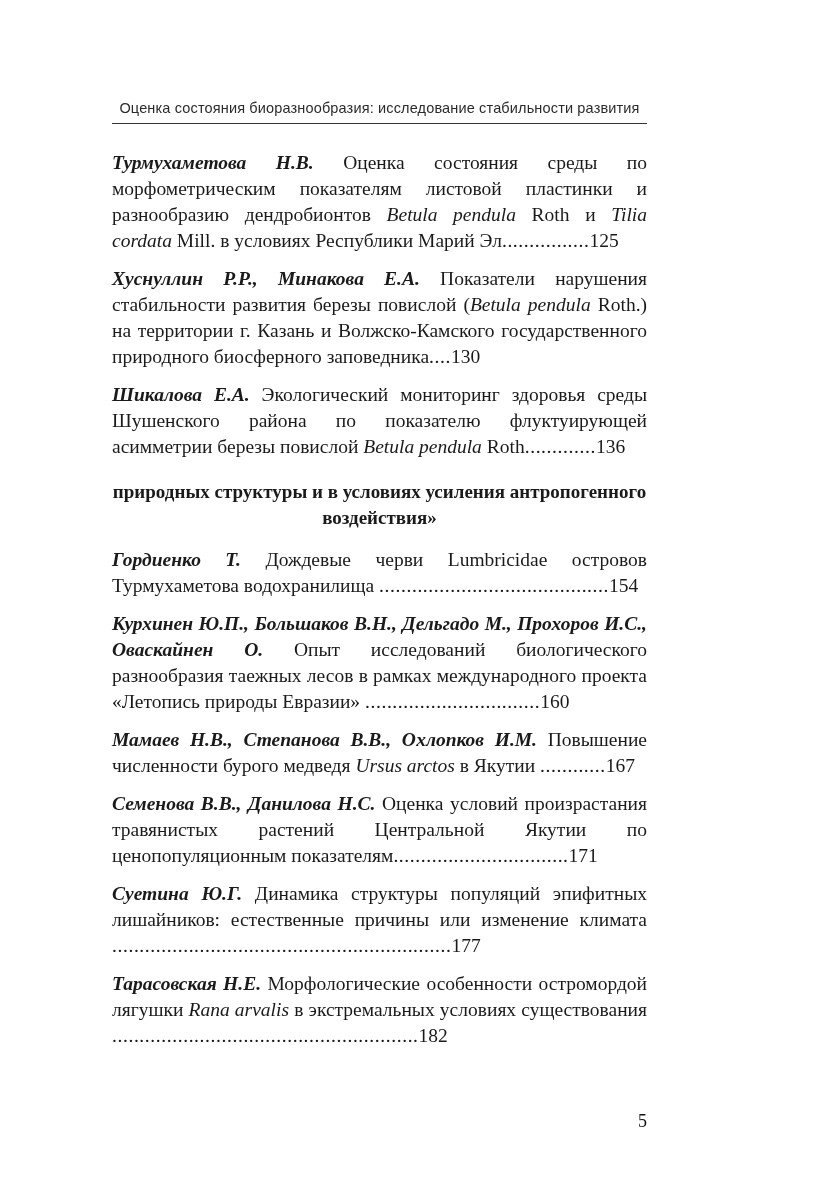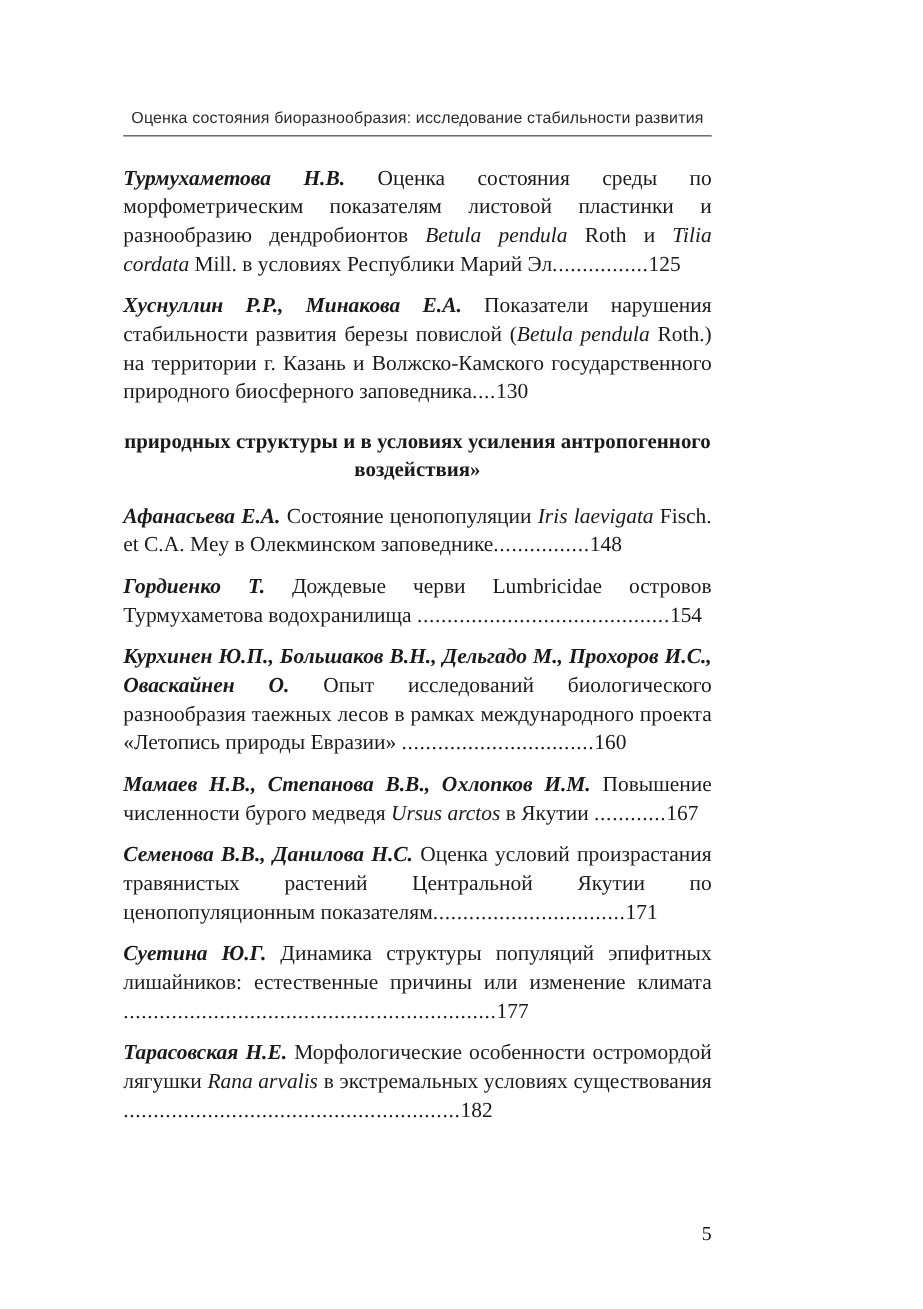--- a/index.html
+++ b/index.html
@@ -84,30 +84,30 @@
   <div class="toc">
 
     <div class="entry">
       <span class="authors">Турмухаметова Н.В.</span><span> Оценка состояния среды по морфометрическим показателям листовой пластинки и разнообразию дендробионтов </span><span class="it">Betula pendula</span><span> Roth и </span><span class="it">Tilia cordata</span><span> Mill. в условиях Республики Марий Эл</span><span class="leader">................</span><span class="pg">125</span>
     </div>
 
     <div class="entry">
       <span class="authors">Хуснуллин Р.Р., Минакова Е.А.</span><span> Показатели нарушения стабильности развития березы повислой (</span><span class="it">Betula pendula</span><span> Roth.) на территории г. Казань и Волжско-Камского государственного природного биосферного заповедника</span><span class="leader">....</span><span class="pg">130</span>
     </div>
 
+    <div class="entry">
+      <span class="authors">Шикалова Е.А.</span><span> Экологический мониторинг здоровья среды Шушенского района по показателю флуктуирующей асимметрии березы повислой </span><span class="it">Betula pendula</span><span> Roth</span><span class="leader">.............</span><span class="pg">136</span>
+    </div>
 
     <div class="section-head">
       <span class="s-title">природных структуры и в условиях усиления антропогенного</span>
       <span class="s-title">воздействия»</span>
     </div>
 
 
-    <div class="entry">
-      <span class="authors">Афанасьева Е.А.</span><span> Состояние ценопопуляции </span><span class="it">Iris laevigata</span><span> Fisch. et C.A. Mey в Олекминском заповеднике</span><span class="leader">................</span><span class="pg">148</span>
-    </div>
 
     <div class="entry">
       <span class="authors">Гордиенко Т.</span><span> Дождевые черви Lumbricidae островов Турмухаметова водохранилища </span><span class="leader">..........................................</span><span class="pg">154</span>
     </div>
 
     <div class="entry">
       <span class="authors">Курхинен Ю.П., Большаков В.Н., Дельгадо М., Прохоров И.С., Оваскайнен О.</span><span> Опыт исследований биологического разнообразия таежных лесов в рамках международного проекта «Летопись природы Евразии» </span><span class="leader">................................</span><span class="pg">160</span>
     </div>
 
     <div class="entry">

